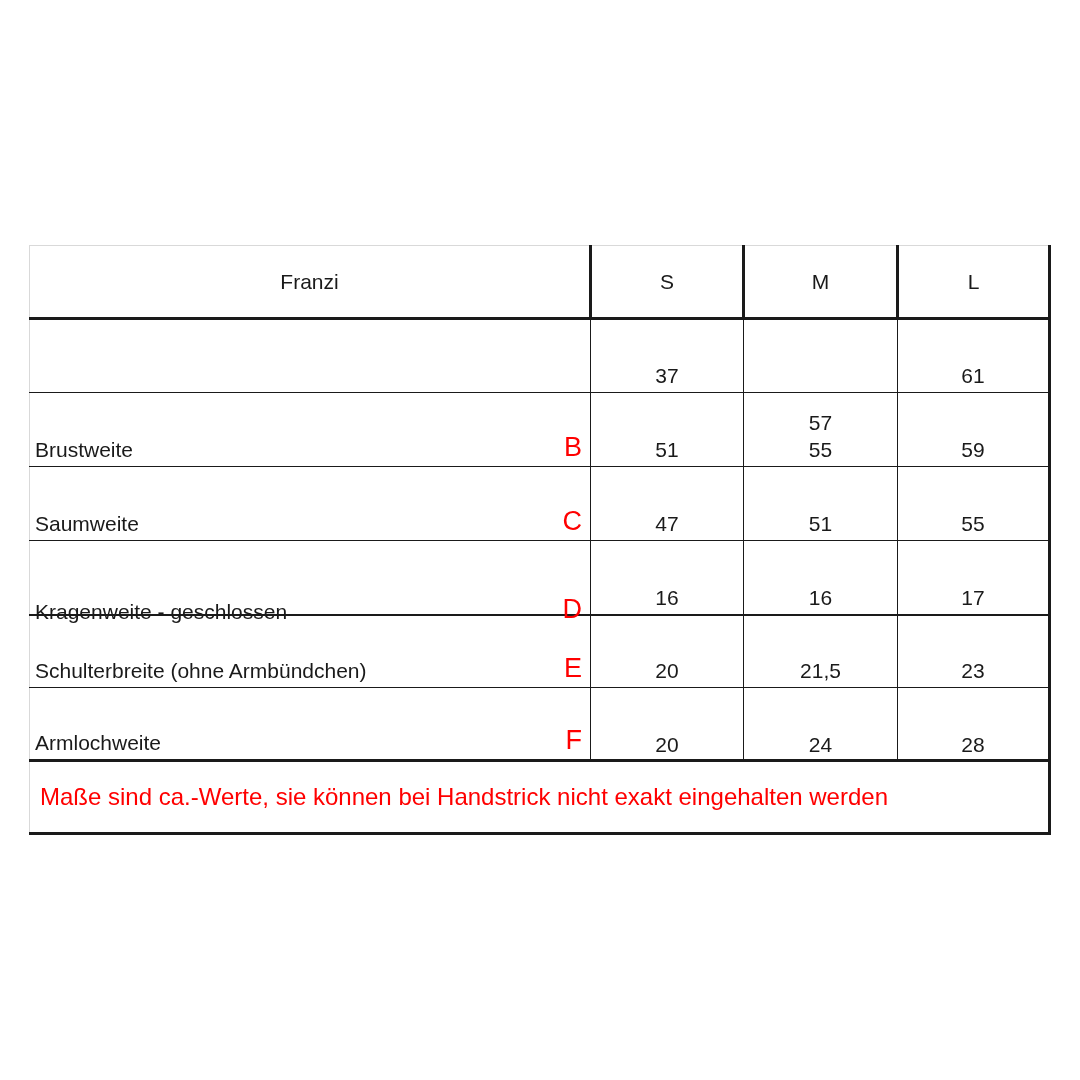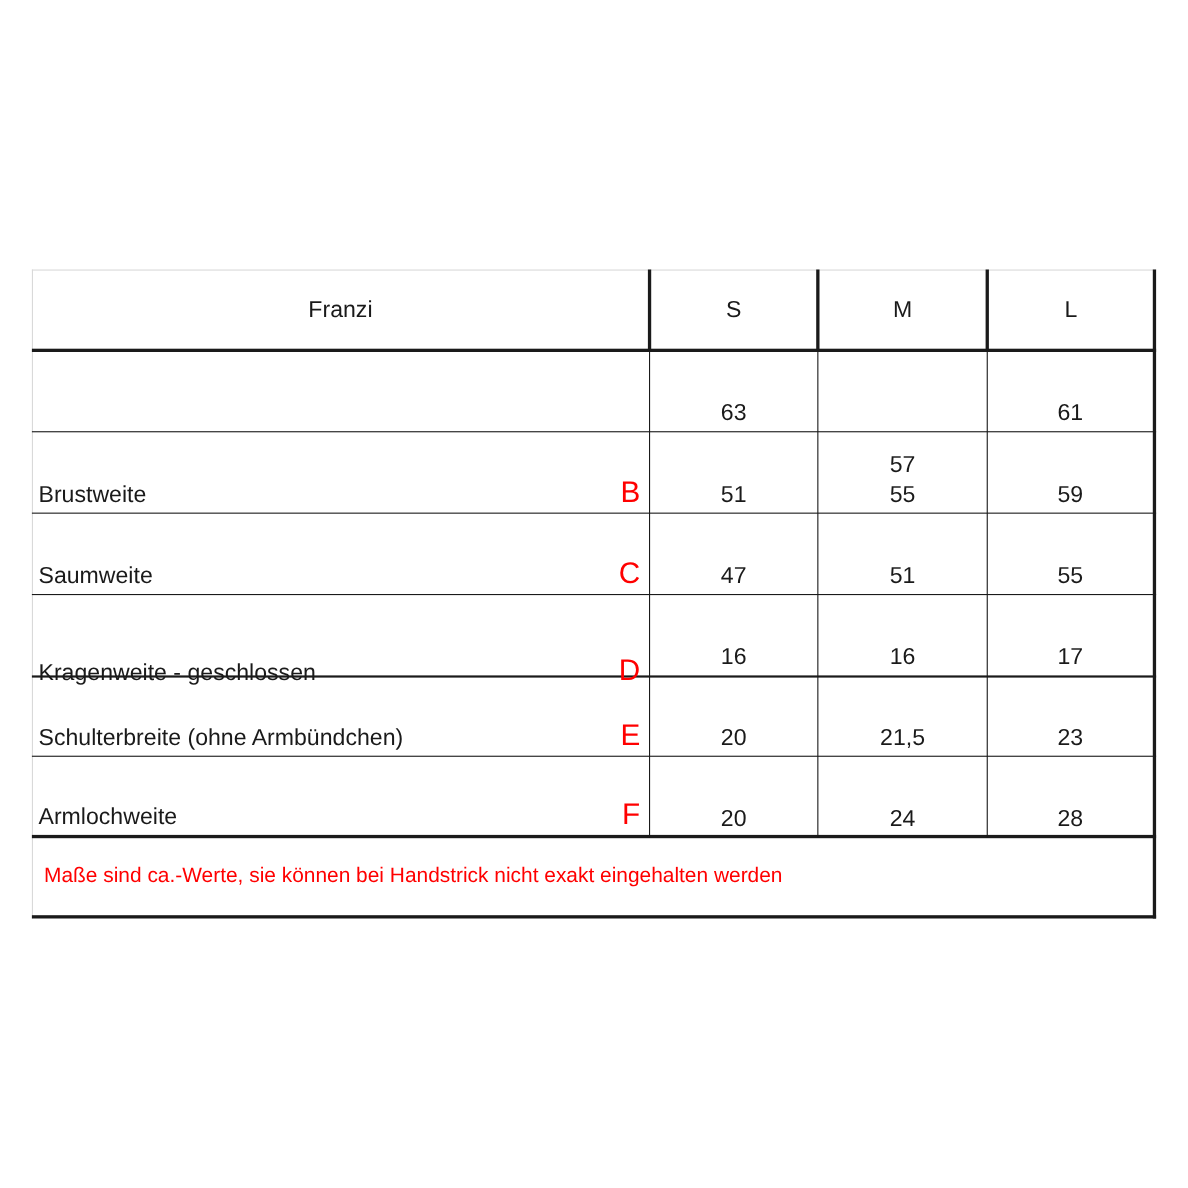--- a/index.html
+++ b/index.html
@@ -58,21 +58,21 @@
     .val {
       align-items: flex-end;
       justify-content: center;
       padding-bottom: 4px;
     }
     .note {
       align-items: center;
       justify-content: flex-start;
       padding-left: 10px;
       color: #ff0000;
-      font-size: 19px;
+      font-size: 24px;
     }
   </style>
 </head>
 <body>
 
 <div class="sheet">
   <div class="frame-top"></div>
   <div class="frame-left"></div>
 
   <div class="hline" style="top:72px;width:1022px;height:3px;"></div>
@@ -92,21 +92,21 @@
   <div class="vline" style="left:714px;top:74px;width:1px;height:442px;"></div>
   <div class="vline" style="left:868px;top:74px;width:1px;height:442px;"></div>
 
   <div class="vline" style="left:1019px;top:0;width:3px;height:590px;"></div>
 
   <div class="cell hdr" style="left:1px;top:1px;width:559px;height:71px;">Franzi</div>
   <div class="cell hdr" style="left:563px;top:1px;width:150px;height:71px;">S</div>
   <div class="cell hdr" style="left:716px;top:1px;width:151px;height:71px;">M</div>
   <div class="cell hdr" style="left:870px;top:1px;width:149px;height:71px;">L</div>
 
-  <div class="cell val" style="left:562px;top:75px;width:152px;height:72px;">63</div>
+  <div class="cell val" style="left:562px;top:75px;width:152px;height:72px;">37</div>
   <div class="cell val" style="left:715px;top:75px;width:153px;height:72px;margin-top:47px;">57</div>
   <div class="cell val" style="left:869px;top:75px;width:150px;height:72px;">61</div>
 
   <div class="cell label" style="left:1px;top:148px;width:560px;height:73px;">
     <span>Brustweite</span>
     <span class="letter">B</span>
   </div>
   <div class="cell val" style="left:562px;top:148px;width:152px;height:73px;">51</div>
   <div class="cell val" style="left:715px;top:148px;width:153px;height:73px;">55</div>
   <div class="cell val" style="left:869px;top:148px;width:150px;height:73px;">59</div>

